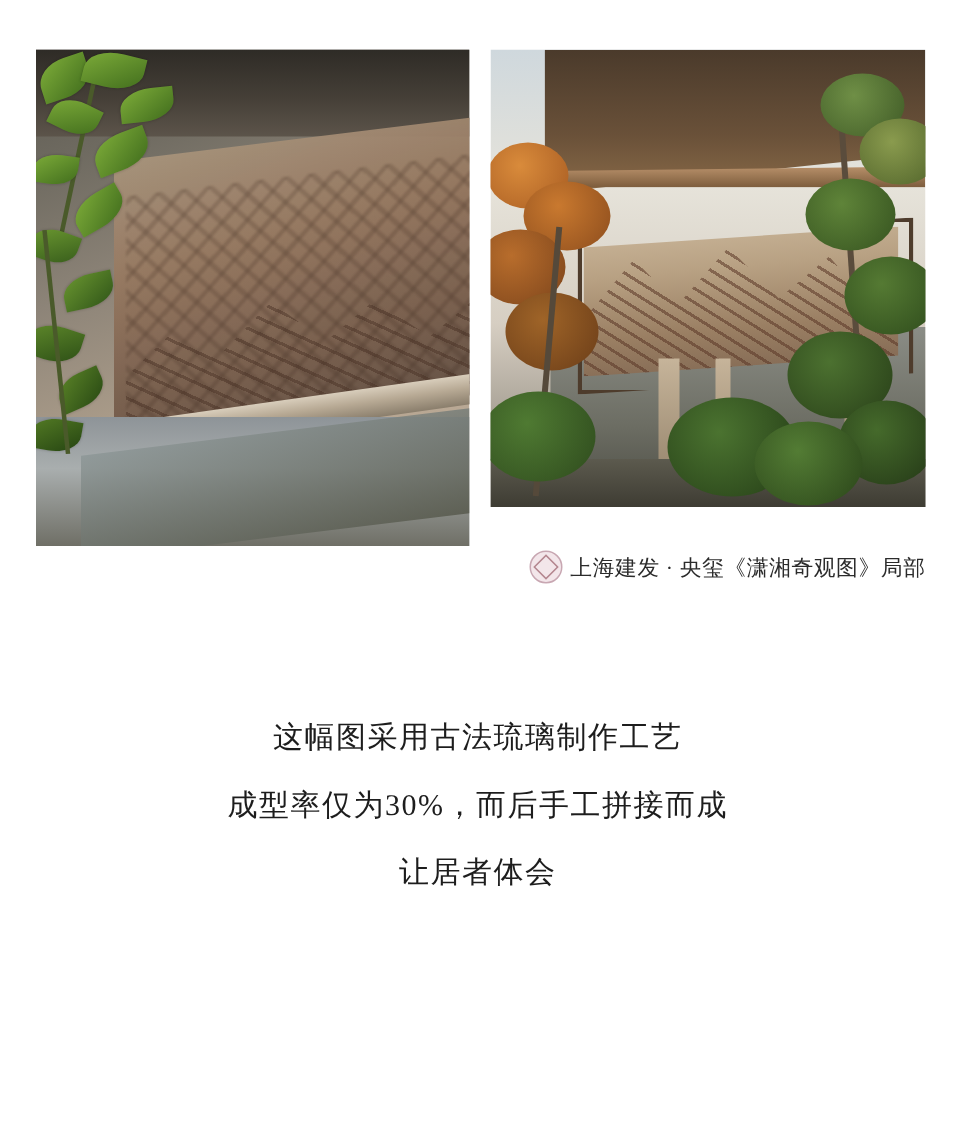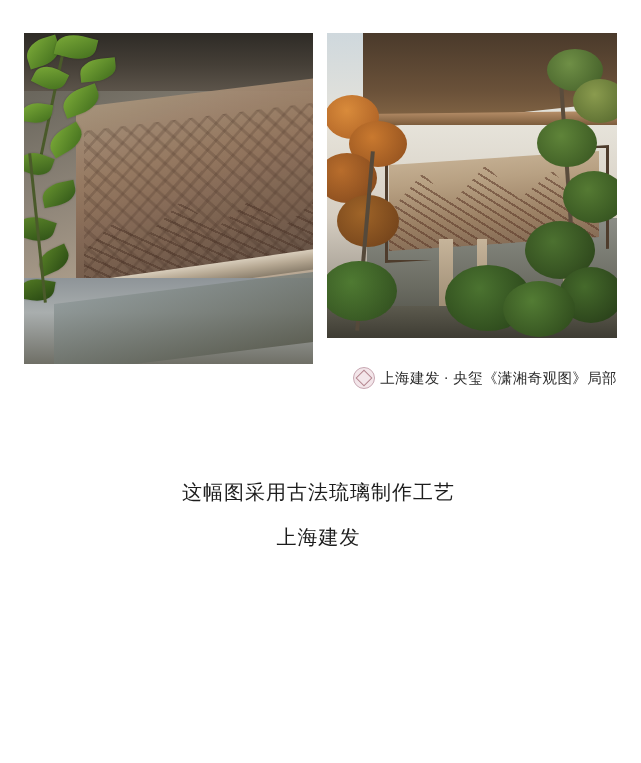--- a/index.html
+++ b/index.html
@@ -303,16 +303,17 @@
     </div>
   </div>
 
   <div class="caption">
     <span class="caption-logo"></span>
     <span class="caption-text">上海建发 · 央玺《潇湘奇观图》局部</span>
   </div>
 
   <div class="body-text">
     <div class="body-line">这幅图采用古法琉璃制作工艺</div>
-    <div class="body-line">上海建发</div>
+    <div class="body-line">成型率仅为30%，而后手工拼接而成</div>
+    <div class="body-line">让居者体会</div>
   </div>
 
 </div>
 
 </body></html>

